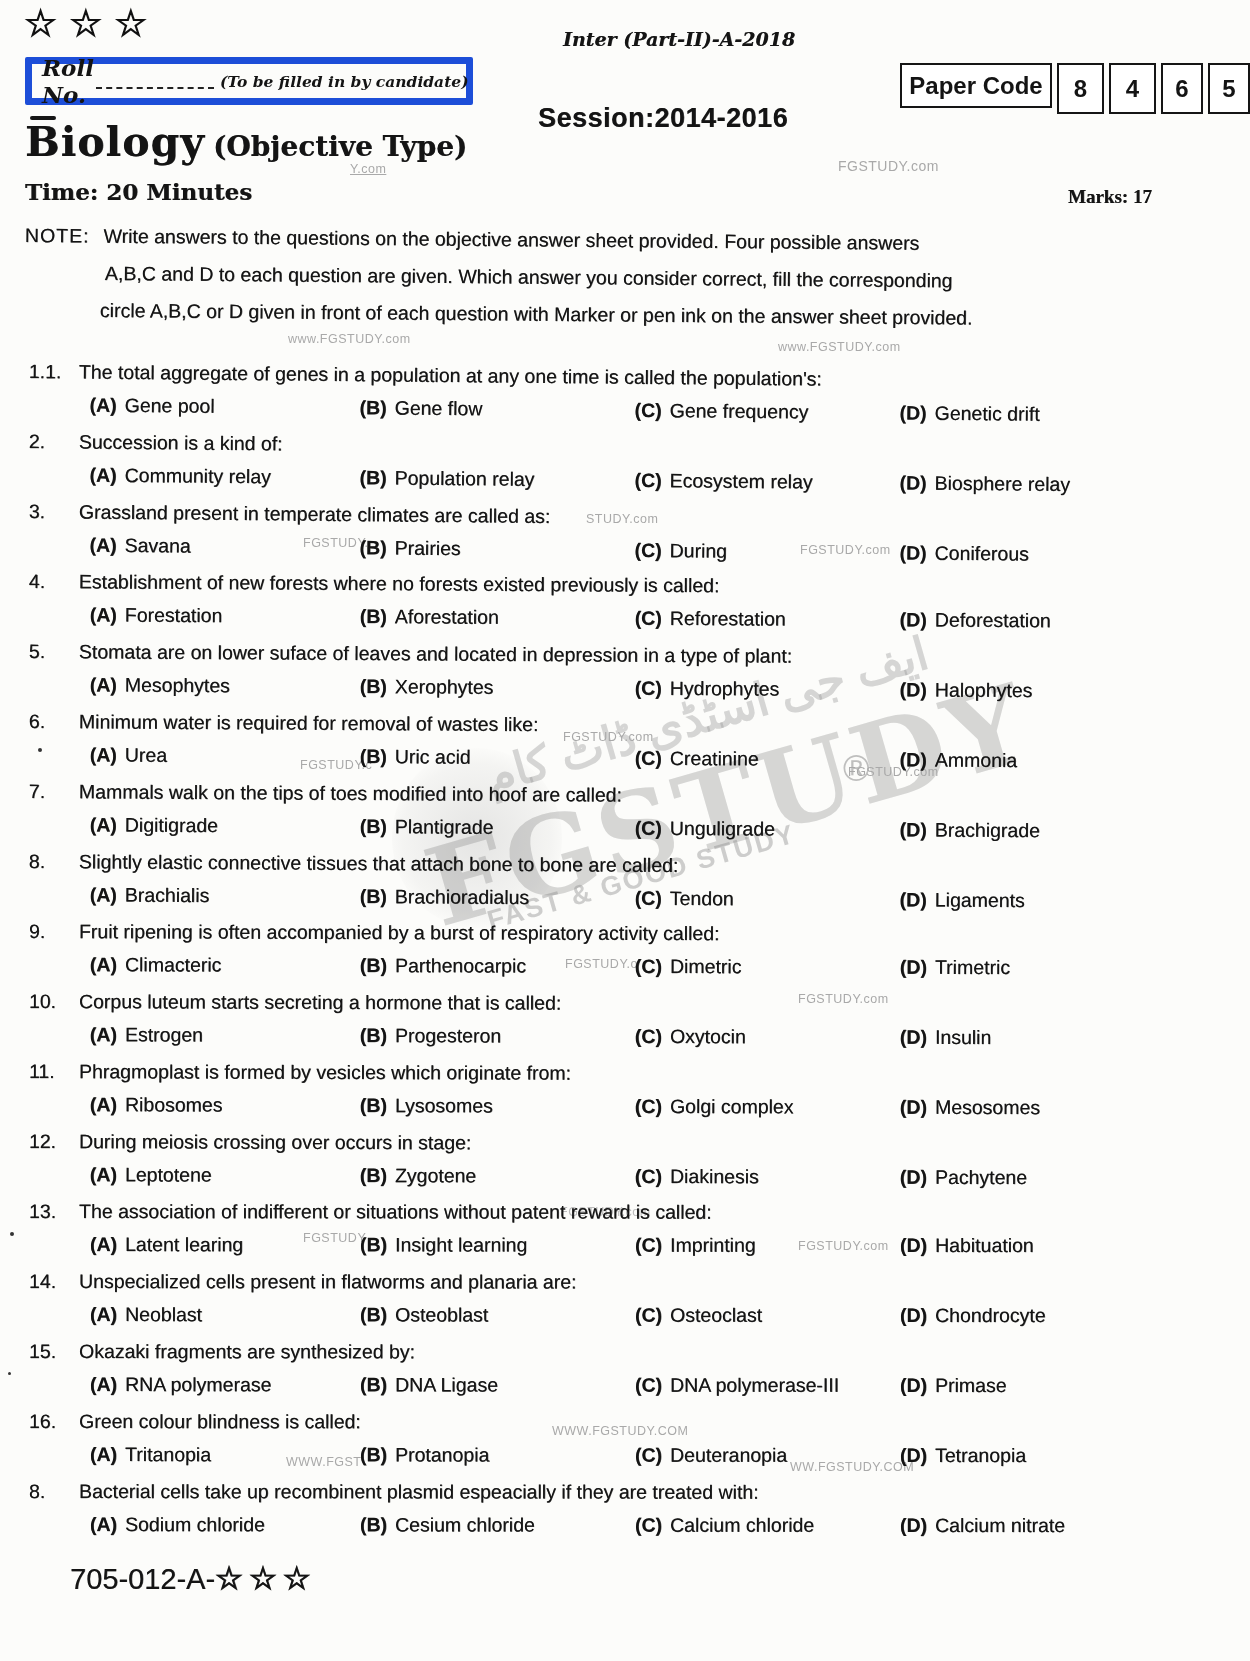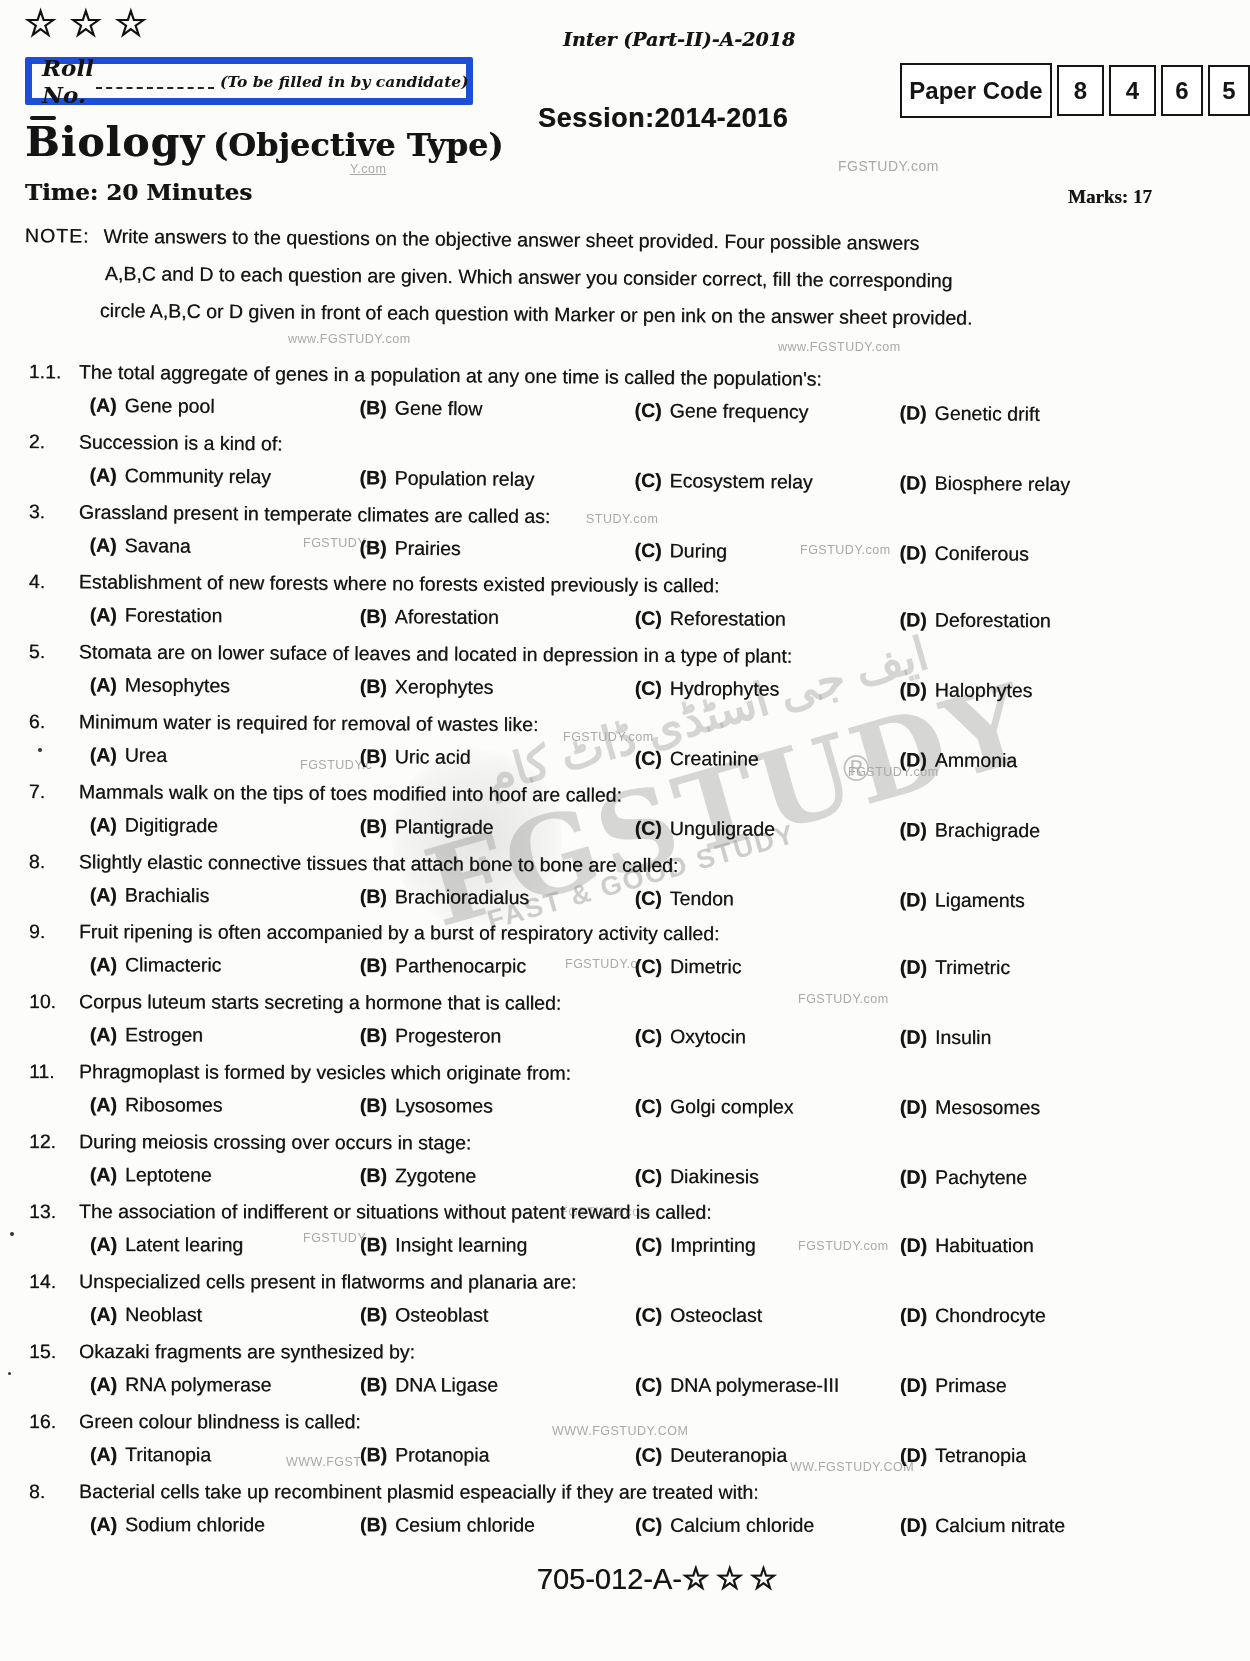--- a/index.html
+++ b/index.html
@@ -14,25 +14,25 @@
   .stars-top{left:24px;top:2px;font-size:37px;letter-spacing:12px;font-weight:700;color:#111;}
   .exam-ref{left:563px;top:28px;font-family:"DejaVu Serif",serif;font-style:italic;font-weight:700;font-size:19px;}
   .rollbox{left:25px;top:57px;width:448px;height:48px;border:7px solid #1d4ed8;border-radius:2px;
     display:flex;align-items:center;padding:0 10px;box-sizing:border-box;background:transparent;}
   .rollbox .lbl{font-family:"DejaVu Serif",serif;font-style:italic;font-weight:700;font-size:23px;}
   .rollbox .dash{flex:0 0 118px;border-bottom:2px dashed #222;height:14px;margin:0 6px 0 2px;}
   .rollbox .note{font-family:"DejaVu Serif",serif;font-style:italic;font-weight:700;font-size:15.5px;white-space:nowrap;}
   .session{left:538px;top:103px;font-size:27px;font-weight:700;letter-spacing:0.5px;text-align:right;}
   .pcode{left:900px;top:63px;display:flex;align-items:stretch;}
   .pcode .cell{border:2.5px solid #151515;box-sizing:border-box;display:flex;align-items:center;justify-content:center;background:#fff;}
-  .pcode .label{width:152px;height:55px;font-size:24px;font-weight:700;}
+  .pcode .label{width:152px;height:45px;font-size:24px;font-weight:700;}
   .pcode .digit{width:47px;height:51px;margin-left:5px;font-size:24px;font-weight:700;align-self:center;}
   .subject{left:25px;top:118px;font-family:"DejaVu Serif",serif;font-weight:700;}
   .subject .main{font-size:41px;letter-spacing:1px;}
-  .subject .suffix{font-size:32px;font-weight:700;margin-left:8px;}
+  .subject .suffix{font-size:28px;font-weight:700;margin-left:8px;}
   .b-bar{left:30px;top:116px;width:26px;height:4px;background:#161616;border-radius:2px;}
   .timer{left:25px;top:178px;font-family:"DejaVu Serif",serif;font-weight:700;font-size:23px;}
   .marks{left:1068px;top:186px;font-family:Liberation Serif, serif;font-weight:700;font-size:19px;}
   .note-line{font-size:19.5px;white-space:nowrap;}
   .note-label{font-weight:400;letter-spacing:1px;margin-right:14px;}
   
   .questions{left:25px;top:352px;width:1218px;}
   .q{height:70px;box-sizing:border-box;transform-origin:0 0;}
   .q-line{display:flex;font-size:19.5px;line-height:26px;padding-top:6px;}
   .q-no{flex:0 0 50px;padding-left:4px;}
@@ -54,21 +54,21 @@
   .wm-sm{font-size:12.5px;letter-spacing:0.5px;}
   .wm-big{font-family:"DejaVu Serif",serif;font-size:108px;font-weight:700;
     color:rgba(125,125,125,0.30);transform:rotate(-16deg);letter-spacing:4px;}
   .wm-urdu{font-size:46px;font-weight:700;color:rgba(150,150,150,0.38);transform:rotate(-16deg);letter-spacing:2px;}
   .wm-tag{font-size:27px;font-weight:700;color:rgba(140,140,140,0.42);transform:rotate(-16deg);letter-spacing:2px;}
   .wm-reg{font-size:36px;color:rgba(140,140,140,0.55);}
   .wm-blob{width:170px;height:180px;border-radius:50%;
     background:radial-gradient(circle at 50% 50%, rgba(185,185,185,0.35), rgba(185,185,185,0.12) 60%, transparent 75%);}
   .dot{position:absolute;width:4px;height:4px;background:#333;border-radius:50%;}
   
-  .footer{left:0;top:1560px;width:100%;text-align:center;padding-left:70px;box-sizing:border-box;font-size:29px;}
+  .footer{left:0;top:1560px;width:100%;text-align:left;padding-left:70px;box-sizing:border-box;font-size:29px;}
   .footer .stars{font-size:31px;letter-spacing:6px;font-weight:700;}
 </style>
 </head>
 <body>
 
 <div class="page">
 
   <div class="wm wm-blob" style="left:392px;top:748px;"></div>
   <div class="wm wm-urdu" style="left:478px;top:688px;">ایف جی اسٹڈی ڈاٹ کام</div>
   <div class="wm wm-big" style="left:418px;top:742px;">FGSTUDY</div>

